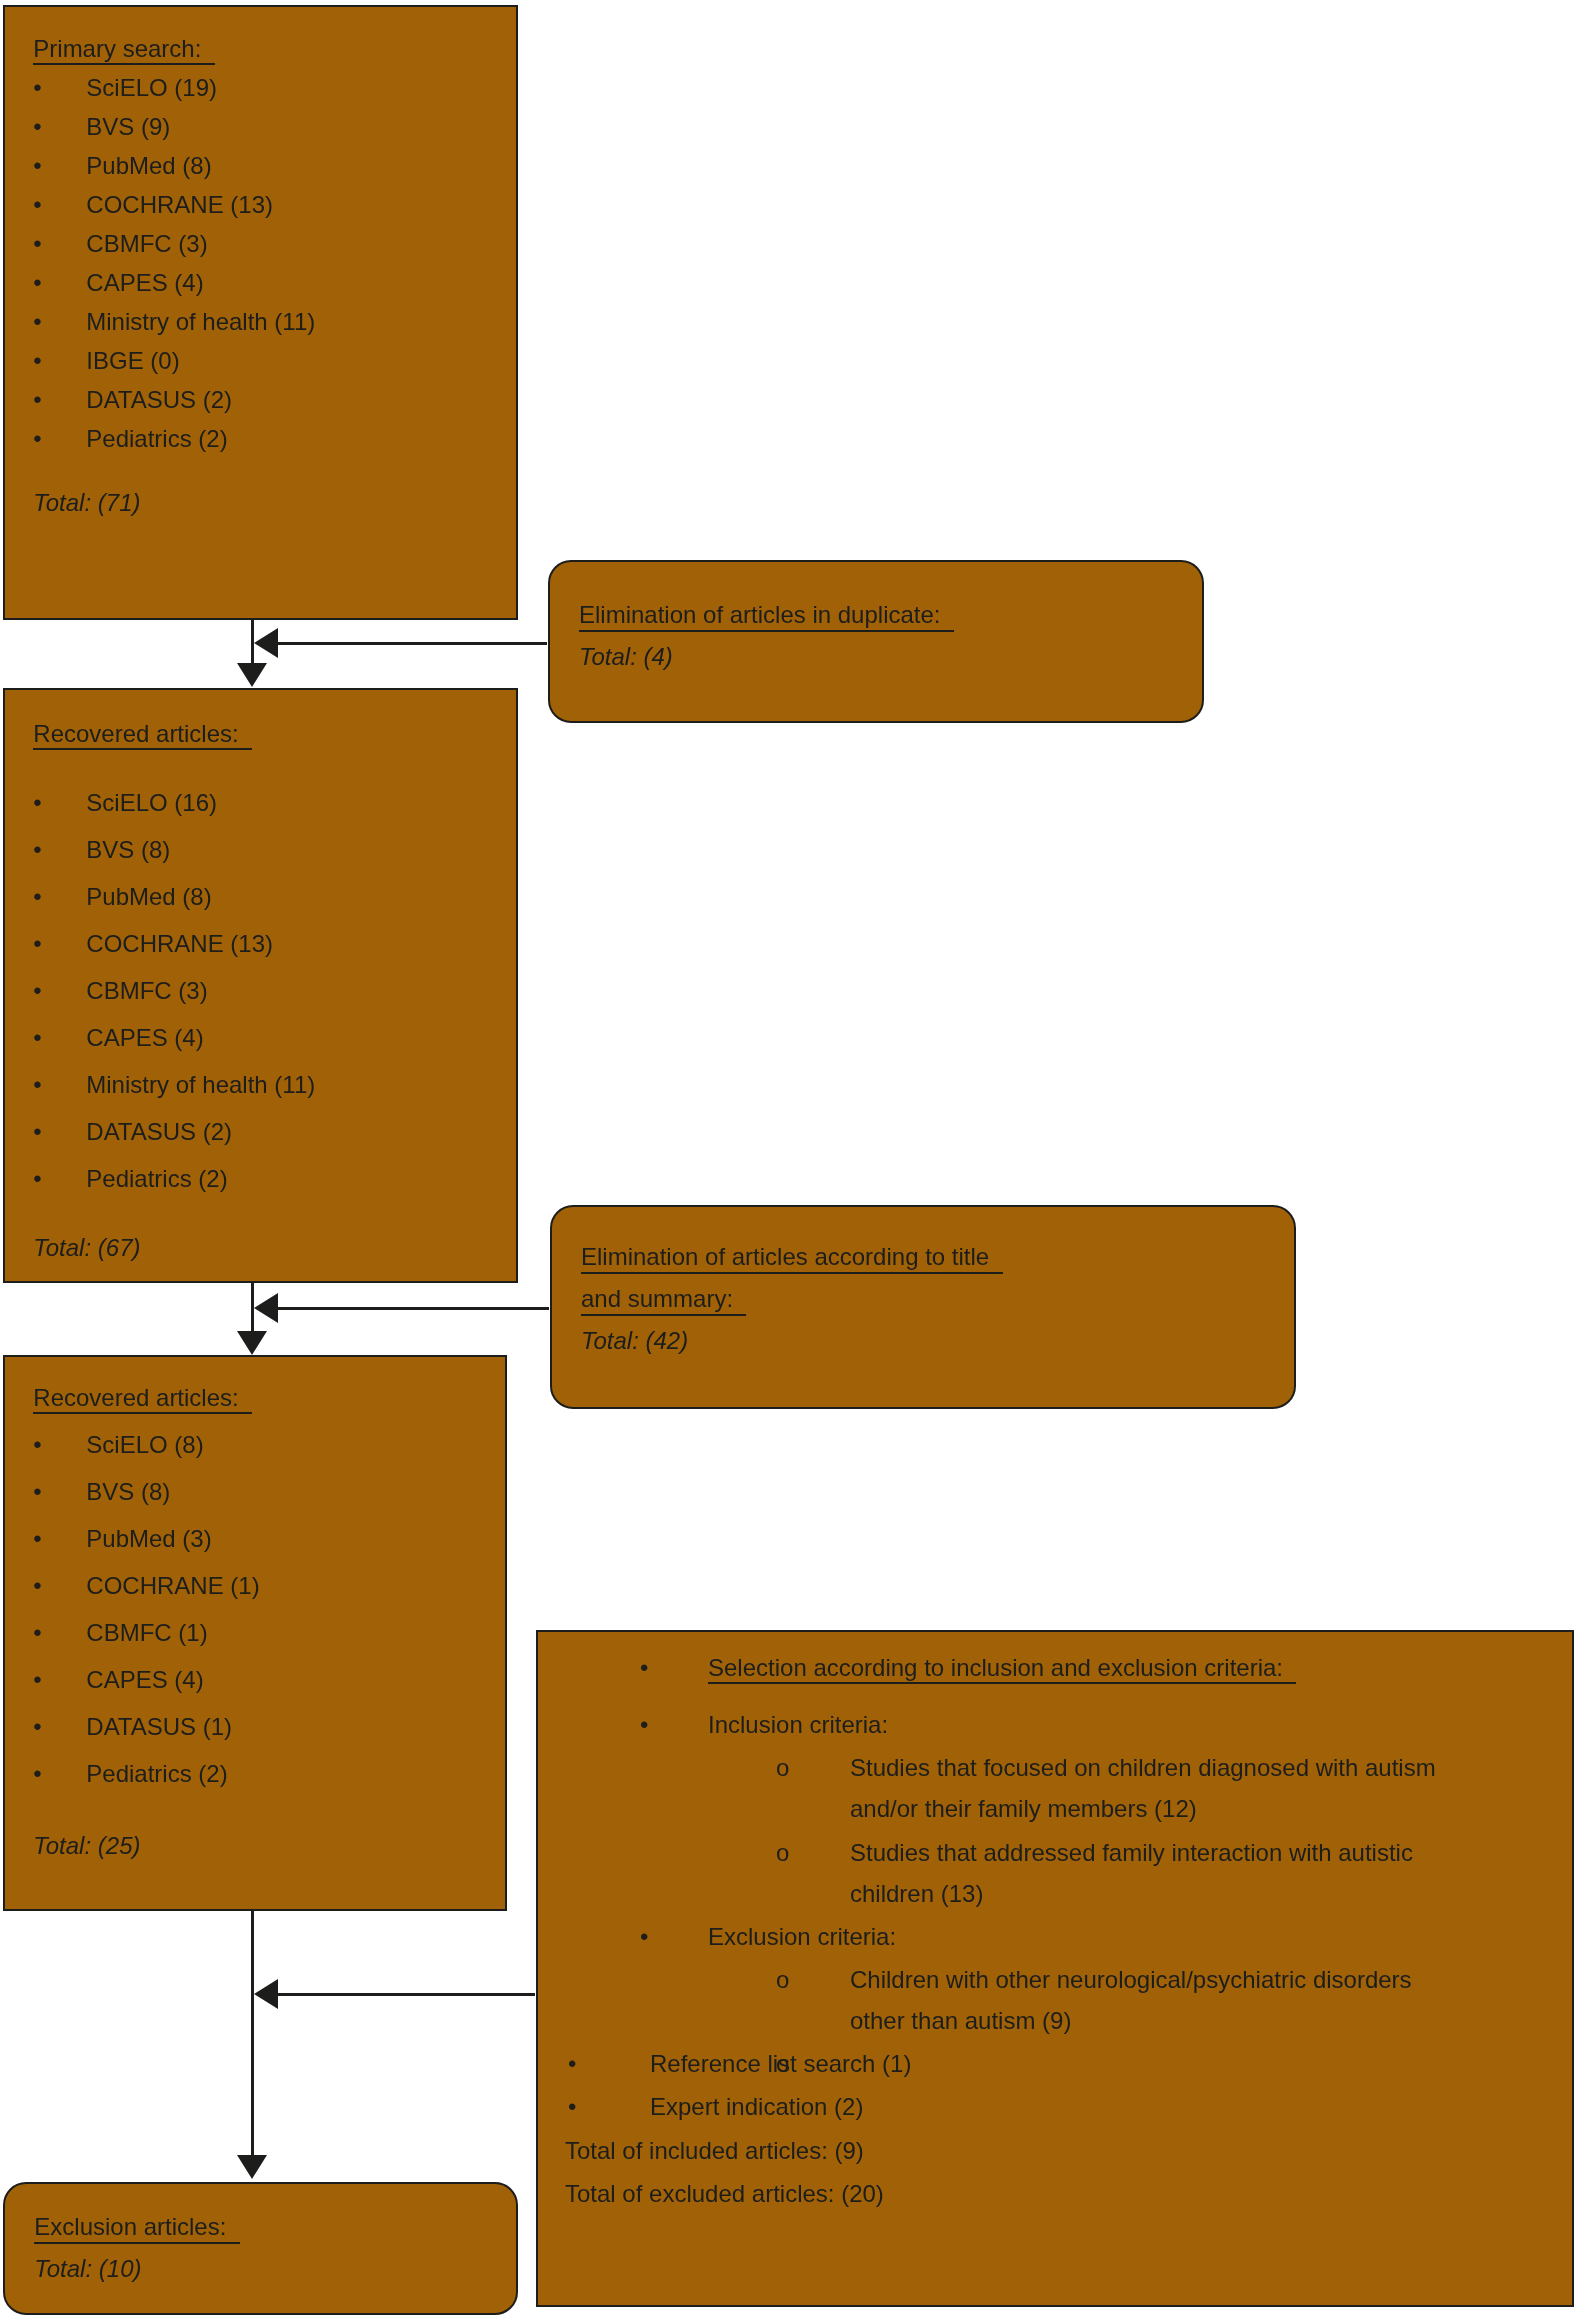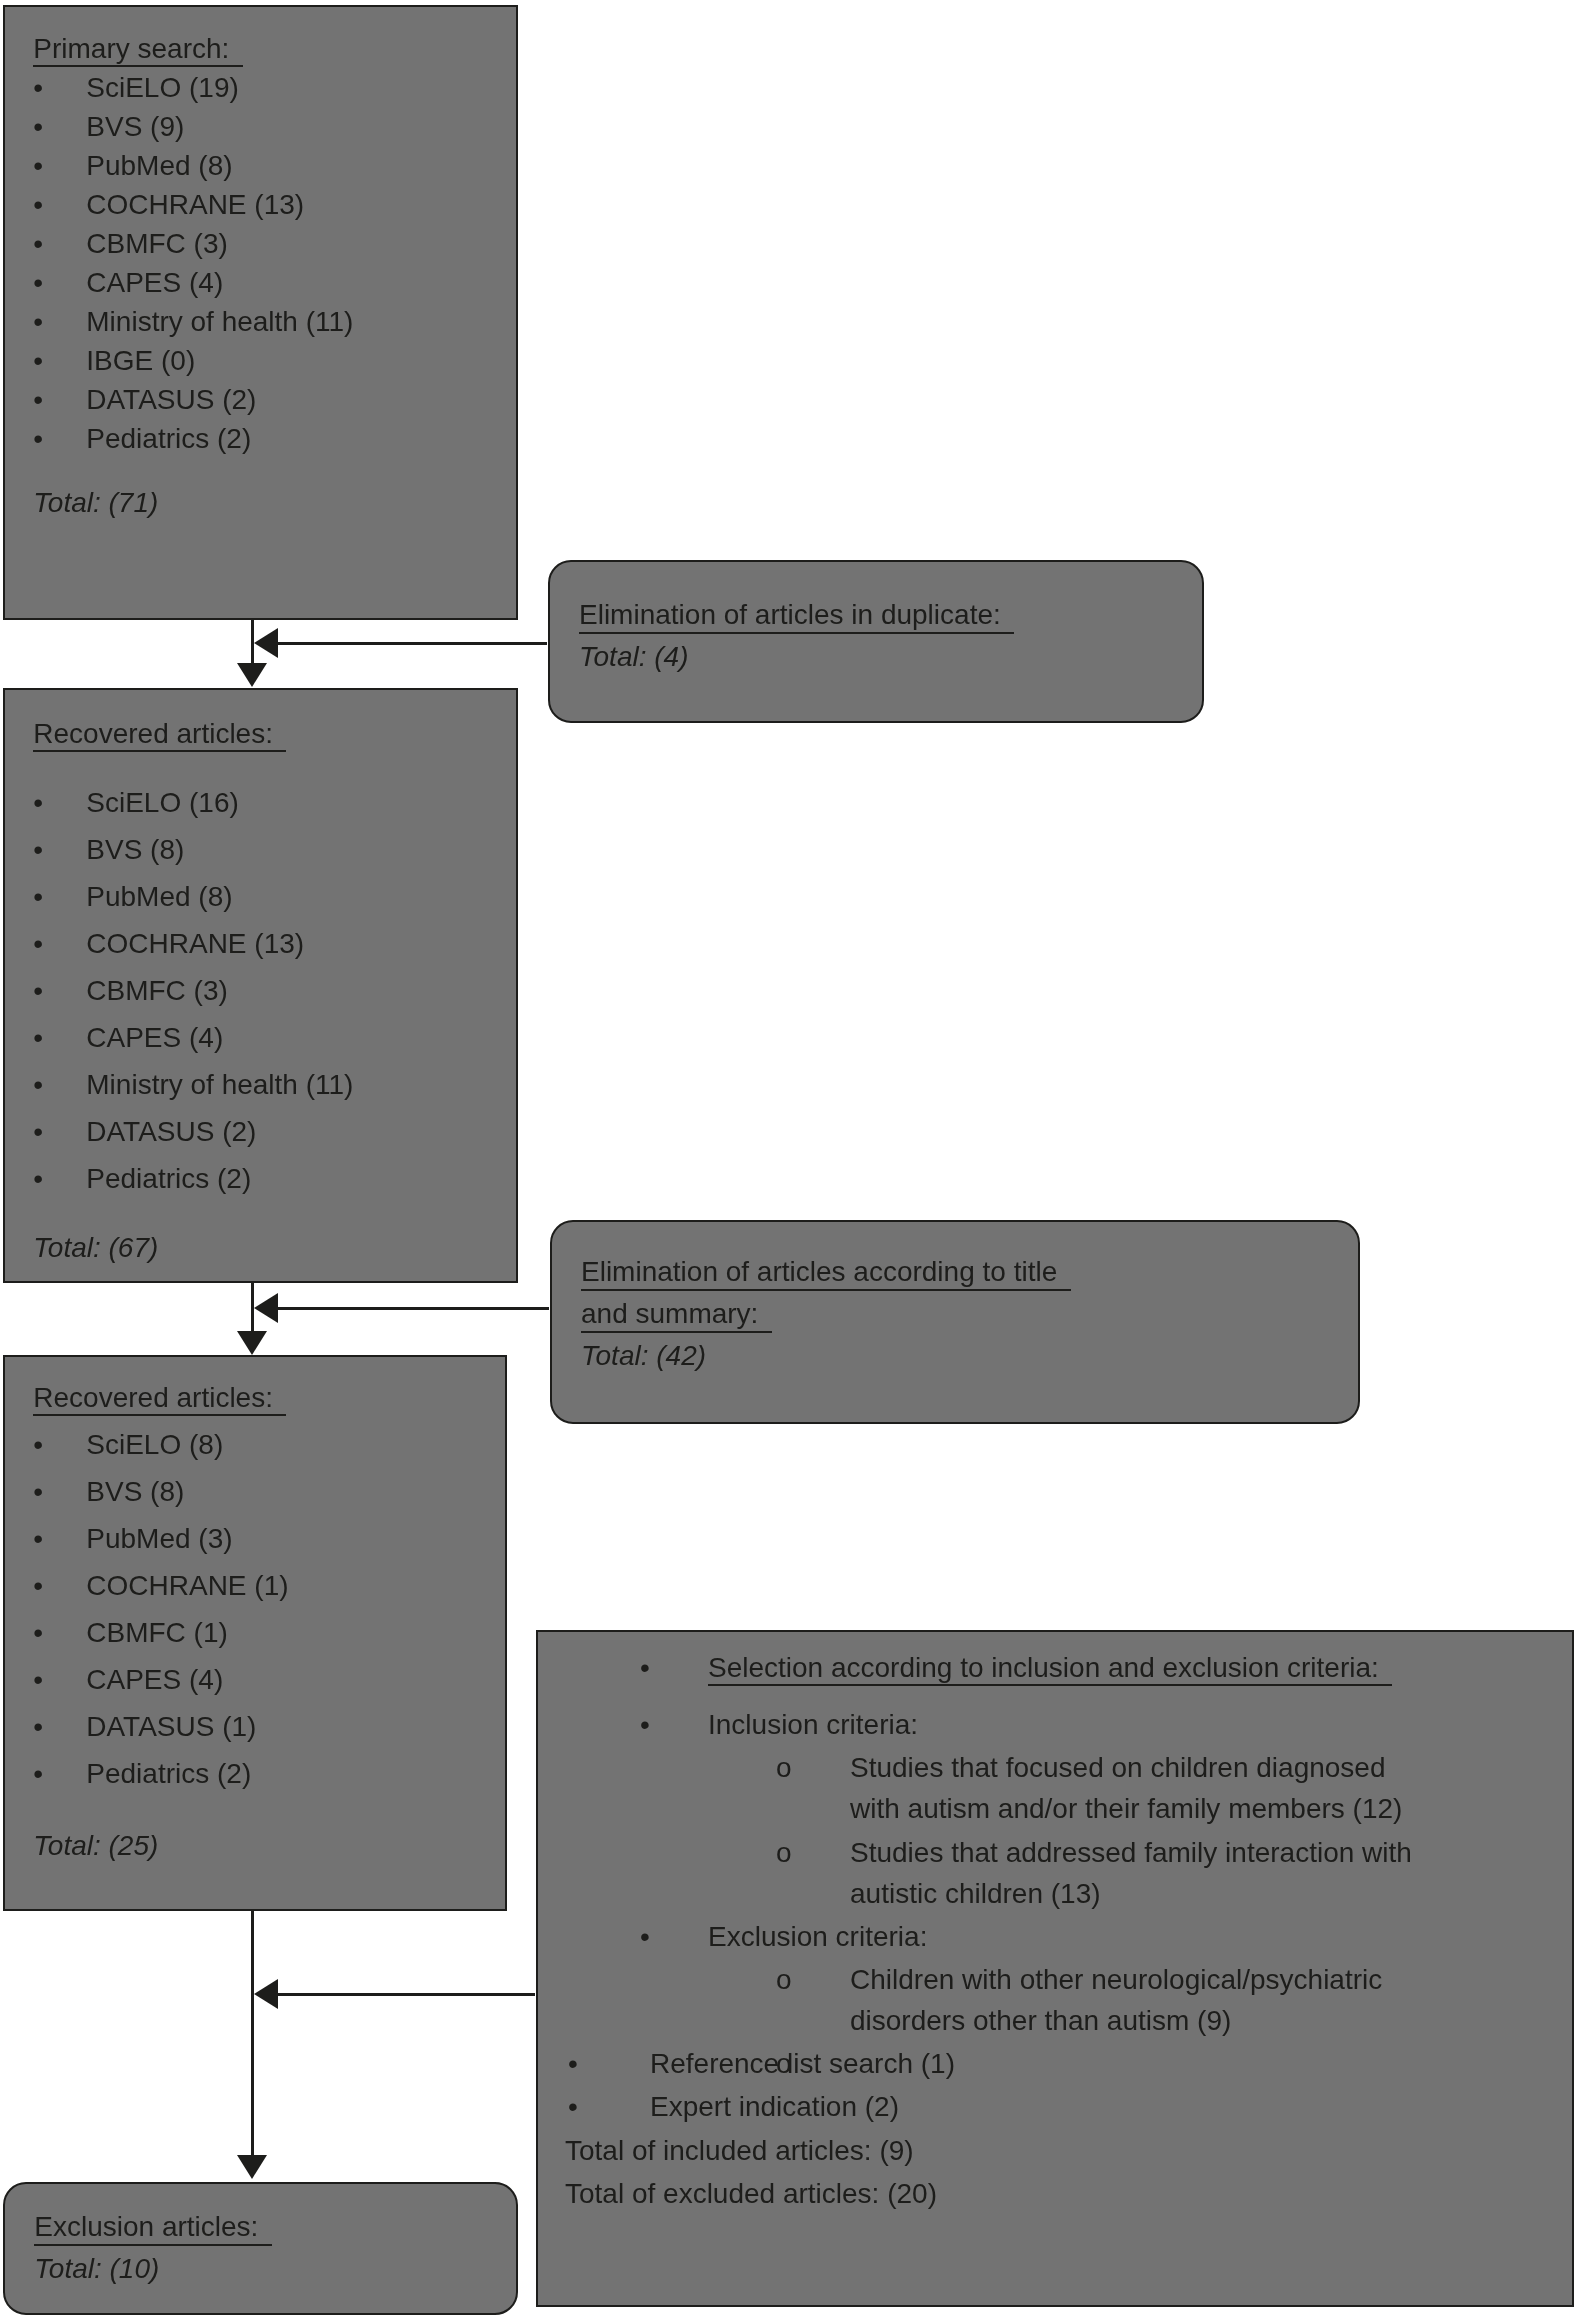--- a/index.html
+++ b/index.html
@@ -1,19 +1,19 @@
 <!DOCTYPE html>
 <html style="font-size:9px"><head>
 <meta charset="utf-8">
 <style>
   html,body{margin:0;padding:0;background:#ffffff;}
   body{width:1577px;height:2319px;position:relative;
        font-family:"Liberation Sans","DejaVu Sans",sans-serif;color:#1d1d1b;}
   .canvas{position:absolute;left:0;top:0;width:1577px;height:2319px;background:#ffffff;overflow:hidden;}
-  .box{position:absolute;border:2.8px solid #1d1d1b;background:#737373;box-sizing:border-box;font-size:28px;}
+  .box{position:absolute;border:2.8px solid #1d1d1b;background:#a16207;box-sizing:border-box;font-size:24px;}
   .pad{padding:22px 15.6px 0 28px;}
   .lh70{line-height:39px;}
   .lh76{line-height:42px;border-radius:23px;}
   .lh84{line-height:47px;}
   .lh74{line-height:41px;}
   .u{border-bottom:2.8px solid #1d1d1b;padding-bottom:1.7px;padding-right:13.4px;}
   .li{position:relative;padding-left:53px;}
   .li .b{position:absolute;left:0;top:0;}
   .gap40{height:22px;} .gap45{height:25px;}
   .tot{padding-left:0;font-style:italic;}
@@ -86,21 +86,21 @@
           <div class="li"><span class="b">•</span><span>CAPES (4)</span></div>
           <div class="li"><span class="b">•</span><span>Ministry of health (11)</span></div>
           <div class="li"><span class="b">•</span><span>DATASUS (2)</span></div>
           <div class="li"><span class="b">•</span><span>Pediatrics (2)</span></div>
         </div>
       <div class="gap40"></div>
       <div class="tot">Total: (67)</div>
     </div>
   </div>
 
-  <div class="box lh76" style="left:550px;top:1205px;width:810px;height:204px;margin-top:15px;">
+  <div class="box lh76" style="left:550px;top:1205px;width:746px;height:204px;">
     <div class="pad-e" style="padding-top:29px;">
       <div><span class="u">Elimination of articles according to title</span></div>
       <div><span class="u">and summary:</span></div>
       <div class="tot">Total: (42)</div>
     </div>
   </div>
 
   <div class="box lh84" style="left:3.3px;top:1355px;width:504px;height:556px;">
     <div class="pad" style="padding-top:16.7px;">
       <div><span class="u">Recovered articles:</span></div>

